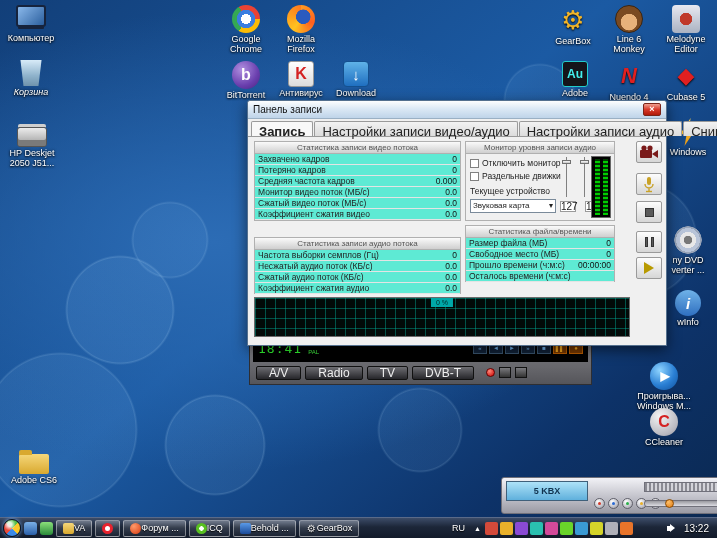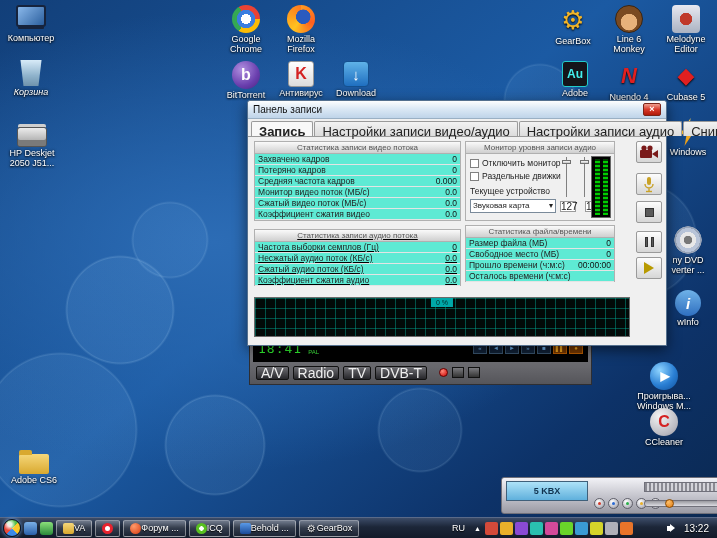--- a/index.html
+++ b/index.html
@@ -66,21 +66,21 @@
   .dlg-tabs{display:flex;padding:2px 3px 0;height:18px;border-bottom:1px solid #9a9a9a;}
   .dlg-tab{font-size:13px;padding:2px 7px 0;border:1px solid #9a9a9a;border-bottom:none;margin-right:1px;
     background:linear-gradient(#f2f2f2,#dcdcdc);border-radius:2px 2px 0 0;color:#222;white-space:nowrap;}
   .dlg-tab.active{background:#f8f8f8;font-weight:bold;}
   .dlg-body{position:relative;height:210px;}
   .grp{position:absolute;border:1px solid #b0b0b0;background:#5eead4;}
   .grp-h{height:12px;background:linear-gradient(#fafafa,#cfcfcf);border-bottom:1px solid #b0b0b0;
     text-align:center;font-size:8px;color:#555;line-height:12px;}
   #grp-video{left:6px;top:4px;width:207px;height:80px;}
   #grp-monitor{left:217px;top:4px;width:150px;height:80px;background:#f0f0f0;}
-  #grp-audio{left:6px;top:92px;width:207px;height:57px;text-decoration:underline;}
+  #grp-audio{left:6px;top:100px;width:207px;height:57px;}
   #grp-file{left:217px;top:88px;width:150px;height:57px;}
   .srow{display:flex;justify-content:space-between;height:11px;line-height:11px;border-bottom:1px solid #e4e4e4;padding:0 3px;font-size:8.5px;color:#222;}
   .srow .v{color:#111;}
   .mon-body{position:relative;height:66px;font-size:8.5px;color:#222;}
   .cb-row{position:absolute;display:flex;align-items:center;gap:3px;}
   #cb1{left:4px;top:4px;} #cb2{left:4px;top:17px;}
   .cbx{width:9px;height:9px;background:#fff;border:1px solid #808080;}
   .dev-label{position:absolute;left:4px;top:32px;}
   .combo{position:absolute;left:4px;top:45px;width:86px;height:14px;background:#fff;border:1px solid #7a8a9a;
     font-size:8px;line-height:12px;padding:0 2px;display:flex;justify-content:space-between;align-items:center;}
@@ -108,21 +108,21 @@
   
   .tv{position:absolute;left:249px;top:331px;width:343px;height:54px;background:linear-gradient(#8d8d92,#55555a);
     border:1px solid #2e2e32;z-index:5;}
   .tv-lcd{position:absolute;left:3px;top:3px;right:3px;height:27px;background:#000;display:flex;align-items:center;padding:0 5px;gap:6px;}
   .tv-time{color:#3f3;font-family:"DejaVu Sans Mono",monospace;font-size:13px;letter-spacing:1px;}
   .tv-small{display:flex;flex-direction:column;gap:1px;color:#4f4;font-size:6px;line-height:7px;}
   .tv-transport{margin-left:auto;display:flex;gap:2px;}
   .tvt{width:14px;height:11px;background:#12233a;border:1px solid #3a5670;color:#7ac0ff;font-size:6px;line-height:9px;text-align:center;}
   .tvt.lit{background:#7a3a00;color:#ffb020;border-color:#c06000;}
   .tv-ctl{position:absolute;left:3px;bottom:3px;right:3px;height:17px;display:flex;align-items:center;gap:4px;padding:0 3px;}
-  .tvb{height:14px;padding:0 4px;background:linear-gradient(#6d6d72,#26262a);border:1px solid #111;border-radius:2px;color:#eee;font-size:14px;line-height:12px;}
+  .tvb{height:14px;padding:0 12px;background:linear-gradient(#6d6d72,#26262a);border:1px solid #111;border-radius:2px;color:#eee;font-size:12px;line-height:12px;}
   .tv-rec{width:9px;height:9px;border-radius:50%;background:radial-gradient(circle at 35% 30%,#ff8a7a,#c00);border:1px solid #600;margin-left:8px;}
   .tvs{width:12px;height:11px;background:linear-gradient(#7a7a7e,#333);border:1px solid #111;}
 
   
   .pbar{position:absolute;left:455px;top:477px;width:262px;height:37px;background:linear-gradient(#f2f2f6,#c2c2ca 55%,#9a9aa4);
     border:1px solid #70707a;border-radius:3px;z-index:6;margin-left:46px;}
   .plcd{position:absolute;left:4px;top:3px;width:82px;height:20px;background:linear-gradient(#aee2f8,#5fb0dc);
     border:1px solid #40607a;color:#10324e;font-size:9px;font-weight:bold;display:flex;align-items:center;justify-content:center;}
   .pbtns{position:absolute;left:92px;bottom:4px;display:flex;gap:3px;}
   .pbtn{width:11px;height:11px;border-radius:50%;background:radial-gradient(circle at 35% 30%,#fff,#b8b8c0 70%,#84848c);border:1px solid #60606a;position:relative;}

